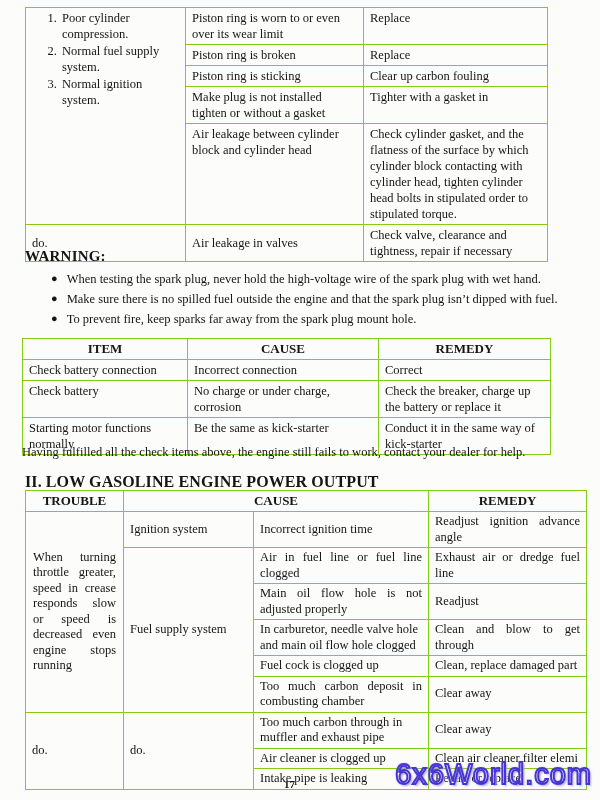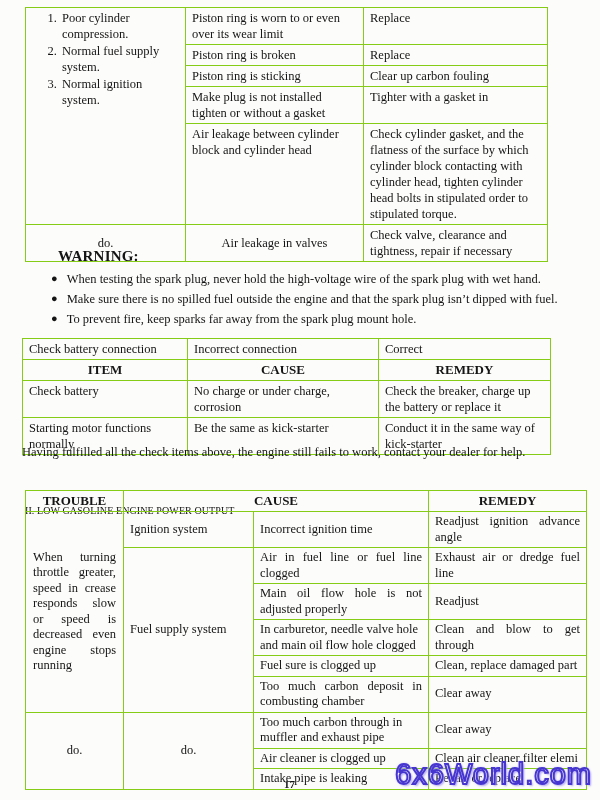--- a/index.html
+++ b/index.html
@@ -21,35 +21,35 @@
     line-height:16px;
     vertical-align:top;
     overflow:hidden;
   }
   th { font-weight:bold; text-align:center; vertical-align:middle; font-size:13px; }
 
   
   #table1 td { vertical-align:top; }
   #table1 .list-cell ol { padding-left:28px; }
   #table1 .list-cell li { padding-left:2px; margin-bottom:1px; }
-  .center-cell { text-align:center; vertical-align:middle !important; }
-
-  
-  .warning-title { font-weight:bold; font-size:15px; letter-spacing:0.2px;margin-left:33px; }
+  .center-cell { text-align:left; vertical-align:middle !important; }
+
+  
+  .warning-title { font-weight:bold; font-size:15px; letter-spacing:0.2px; }
   .bullet-list { list-style:none; }
   .bullet-list li {
     font-size:12.5px; line-height:20px; white-space:nowrap;
   }
   .bullet-list li .dot { font-size:11px; margin-right:9px; position:relative; top:-1px; }
 
   
   .note { font-size:12.5px; line-height:16px; }
 
   
-  .section-title { font-weight:normal; font-size:10px; letter-spacing:0.1px;margin-top:32px; }
+  .section-title { font-weight:bold; font-size:16px; letter-spacing:0.1px; }
 
   
   #table3 td { vertical-align:middle; line-height:15.5px; }
   .justify { text-align:justify; }
   .trouble-cell { text-align:justify; vertical-align:middle !important; line-height:18.5px; padding:4px 7px; }
 
   
   .page-number { font-size:11px; }
   .watermark {
     font-family:"Liberation Sans", sans-serif;
@@ -116,28 +116,28 @@
 </ul>
 
 <table id="table2" class="abs" style="left:22px; top:338px; width:528px;">
   <colgroup>
       <col style="width:165px">
       <col style="width:191px">
       <col style="width:172px">
     </colgroup>
   <tbody>
       <tr>
+    <th style="height:20px">ITEM</th>
+    <th>CAUSE</th>
+    <th>REMEDY</th>
+  </tr>
+  <tr>
     <td style="height:18px">Check battery connection</td>
     <td>Incorrect connection</td>
     <td>Correct</td>
-  </tr>
-  <tr>
-    <th style="height:20px">ITEM</th>
-    <th>CAUSE</th>
-    <th>REMEDY</th>
   </tr>
   <tr>
     <td style="height:33px">Check battery</td>
     <td>No charge or under charge, corrosion</td>
     <td>Check the breaker, charge up the battery or replace it</td>
   </tr>
   <tr>
     <td style="height:33px">Starting motor functions normally</td>
     <td>Be the same as kick-starter</td>
     <td>Conduct it in the same way of kick-starter</td>
@@ -175,21 +175,21 @@
   </tr>
   <tr>
     <td class="justify" style="height:33px">Main oil flow hole is not adjusted properly</td>
     <td>Readjust</td>
   </tr>
   <tr>
     <td style="height:33px">In carburetor, needle valve hole and main oil flow hole clogged</td>
     <td class="justify">Clean and blow to get through</td>
   </tr>
   <tr>
-    <td style="height:18px">Fuel sure is clogged up</td>
+    <td style="height:18px">Fuel cock is clogged up</td>
     <td>Clean, replace damaged part</td>
   </tr>
   <tr>
     <td class="justify" style="height:31px">Too much carbon deposit in combusting chamber</td>
     <td>Clear away</td>
   </tr>
   <tr>
     <td rowspan="3" class="center-cell">do.</td>
     <td rowspan="3" class="center-cell">do.</td>
     <td style="height:33px">Too much carbon through in muffler and exhaust pipe</td>

